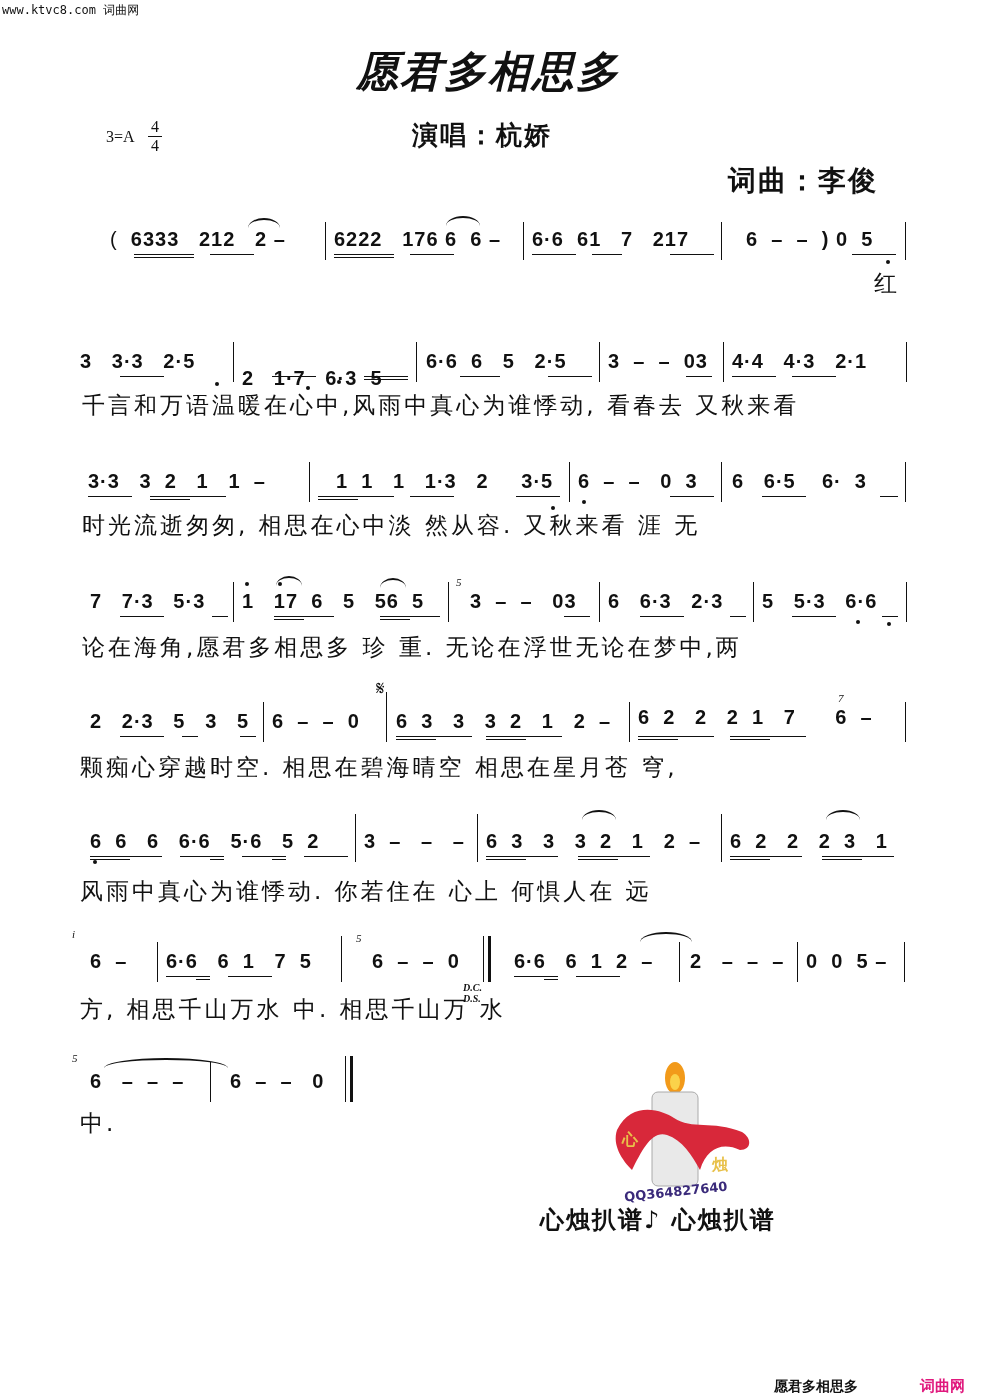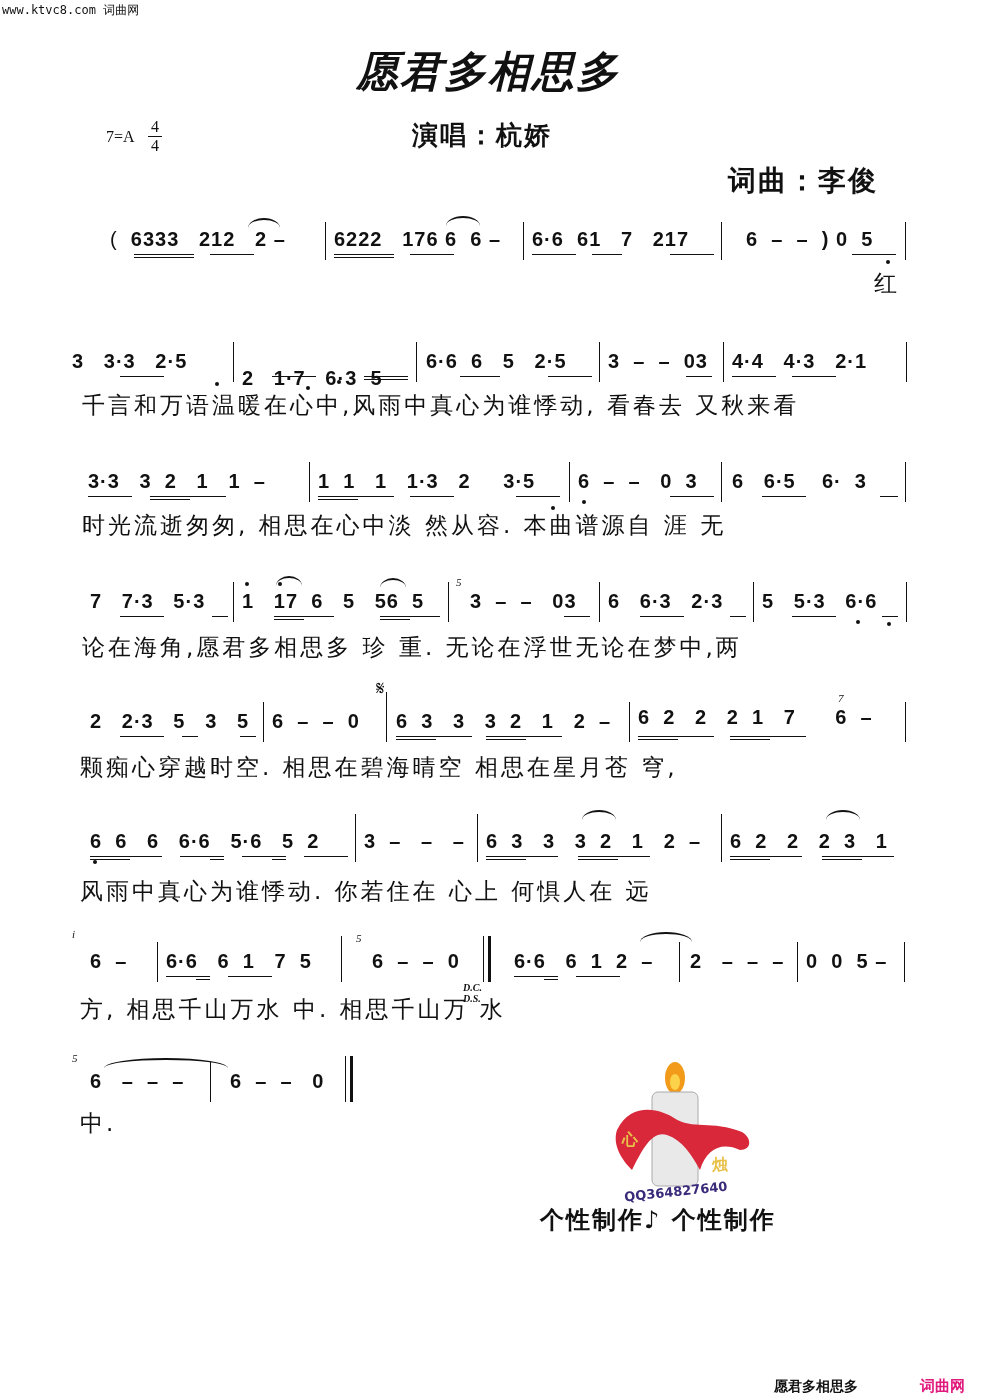--- a/index.html
+++ b/index.html
@@ -29,21 +29,21 @@
   .qq { position: absolute; left: 624px; top: 1184px; font-size: 13px; color: #3a2a7a; font-weight: bold; transform: rotate(-6deg); font-family: "DejaVu Sans", sans-serif; }
   .maker { position: absolute; left: 540px; top: 1204px; font-size: 24px; font-weight: bold; font-family: "DejaVu Serif", serif; letter-spacing: 2px; }
   .source { position: absolute; left: 774px; top: 1378px; font-size: 14px; font-weight: bold; }
   .brand { position: absolute; left: 920px; top: 1377px; font-size: 15px; font-weight: bold; color: #e0197d; }
 </style>
 </head>
 <body>
 
 <div class="abs site">www.ktvc8.com 词曲网</div>
 <div class="abs title">愿君多相思多</div>
-<div class="abs key">7=A</div>
+<div class="abs key">3=A</div>
 <div class="abs meter">
   <div>4</div>
   <div class="line">4</div>
 </div>
 <div class="abs singer">演唱：杭娇</div>
 <div class="abs composer">词曲：李俊</div>
 
 <div class="row" style="top:222px">
   <div class="notes" style="left:110px; top:6px">
     <span style="font-weight:normal">(</span>&nbsp;&nbsp;6333&nbsp;&nbsp;&nbsp;212&nbsp;&nbsp;&nbsp;2&nbsp;–
@@ -65,21 +65,21 @@
   <div class="ul" style="left:592px; top:32px; width:30px"></div>
   <div class="ul" style="left:670px; top:32px; width:44px"></div>
   <div class="ul" style="left:852px; top:32px; width:44px"></div>
   <div class="tie" style="left:248px; top:-4px; width:32px"></div>
   <div class="tie" style="left:446px; top:-6px; width:34px"></div>
   <div class="dot" style="left:886px; top:38px"></div>
   <div class="lyric" style="left:874px; top:46px">红</div>
 </div>
 
 <div class="row" style="top:342px">
-  <div class="notes" style="left:72px; top:8px">3&nbsp;&nbsp;&nbsp;3·3&nbsp;&nbsp;&nbsp;2·5</div>
+  <div class="notes" style="left:80px; top:8px">3&nbsp;&nbsp;&nbsp;3·3&nbsp;&nbsp;&nbsp;2·5</div>
   <div class="notes" style="left:242px; top:25px">2&nbsp;&nbsp;&nbsp;1·7&nbsp;&nbsp;&nbsp;6·3&nbsp;&nbsp;5</div>
   <div class="notes" style="left:426px; top:8px">6·6&nbsp;&nbsp;6&nbsp;&nbsp;&nbsp;5&nbsp;&nbsp;&nbsp;2·5</div>
   <div class="notes" style="left:608px; top:8px">3&nbsp;&nbsp;–&nbsp;&nbsp;–&nbsp;&nbsp;03</div>
   <div class="notes" style="left:732px; top:8px">4·4&nbsp;&nbsp;&nbsp;4·3&nbsp;&nbsp;&nbsp;2·1</div>
   <div class="bar" style="left:233px; top:0; height:40px"></div>
   <div class="bar" style="left:416px; top:0; height:40px"></div>
   <div class="bar" style="left:599px; top:0; height:40px"></div>
   <div class="bar" style="left:723px; top:0; height:40px"></div>
   <div class="bar" style="left:906px; top:0; height:40px"></div>
   <div class="ul" style="left:120px; top:34px; width:44px"></div>
@@ -92,40 +92,40 @@
   <div class="ul" style="left:732px; top:34px; width:44px"></div>
   <div class="ul" style="left:792px; top:34px; width:44px"></div>
   <div class="dot" style="left:215px; top:40px"></div>
   <div class="dot" style="left:306px; top:44px"></div>
   <div class="dot" style="left:337px; top:38px"></div>
   <div class="lyric" style="left:82px; top:48px">千言和万语温暖在心中,风雨中真心为谁悸动,     看春去 又秋来看</div>
 </div>
 
 <div class="row" style="top:462px">
   <div class="notes" style="left:88px; top:8px">3·3&nbsp;&nbsp;&nbsp;3&nbsp;&nbsp;2&nbsp;&nbsp;&nbsp;1&nbsp;&nbsp;&nbsp;1&nbsp;&nbsp;–</div>
-  <div class="notes" style="left:318px; top:8px">1&nbsp;&nbsp;1&nbsp;&nbsp;&nbsp;1&nbsp;&nbsp;&nbsp;1·3&nbsp;&nbsp;&nbsp;2&nbsp;&nbsp;&nbsp;&nbsp;&nbsp;3·5</div>
+  <div class="notes" style="left:336px; top:8px">1&nbsp;&nbsp;1&nbsp;&nbsp;&nbsp;1&nbsp;&nbsp;&nbsp;1·3&nbsp;&nbsp;&nbsp;2&nbsp;&nbsp;&nbsp;&nbsp;&nbsp;3·5</div>
   <div class="notes" style="left:578px; top:8px">6&nbsp;&nbsp;–&nbsp;&nbsp;–&nbsp;&nbsp;&nbsp;0&nbsp;&nbsp;3</div>
   <div class="notes" style="left:732px; top:8px">6&nbsp;&nbsp;&nbsp;6·5&nbsp;&nbsp;&nbsp;&nbsp;6·&nbsp;&nbsp;3</div>
   <div class="bar" style="left:309px; top:0; height:40px"></div>
   <div class="bar" style="left:569px; top:0; height:40px"></div>
   <div class="bar" style="left:721px; top:0; height:40px"></div>
   <div class="bar" style="left:905px; top:0; height:40px"></div>
   <div class="ul" style="left:88px; top:34px; width:44px"></div>
   <div class="ul" style="left:150px; top:34px; width:76px"></div>
   <div class="ul" style="left:150px; top:37px; width:40px"></div>
   <div class="ul" style="left:318px; top:34px; width:76px"></div>
   <div class="ul" style="left:318px; top:37px; width:40px"></div>
   <div class="ul" style="left:410px; top:34px; width:44px"></div>
   <div class="ul" style="left:516px; top:34px; width:44px"></div>
   <div class="ul" style="left:670px; top:34px; width:44px"></div>
   <div class="ul" style="left:762px; top:34px; width:44px"></div>
   <div class="ul" style="left:880px; top:34px; width:18px"></div>
   <div class="dot" style="left:551px; top:44px"></div>
   <div class="dot" style="left:582px; top:38px"></div>
-  <div class="lyric" style="left:82px; top:48px">时光流逝匆匆,   相思在心中淡 然从容.        本曲谱源自  涯  无</div>
+  <div class="lyric" style="left:82px; top:48px">时光流逝匆匆,   相思在心中淡 然从容.        又秋来看  涯  无</div>
 </div>
 
 <div class="row" style="top:582px">
   <div class="notes" style="left:90px; top:8px">7&nbsp;&nbsp;&nbsp;7·3&nbsp;&nbsp;&nbsp;5·3</div>
   <div class="notes" style="left:242px; top:8px">1&nbsp;&nbsp;&nbsp;17&nbsp;&nbsp;6&nbsp;&nbsp;&nbsp;5&nbsp;&nbsp;&nbsp;56&nbsp;&nbsp;5</div>
   <div class="notes" style="left:470px; top:8px">3&nbsp;&nbsp;–&nbsp;&nbsp;–&nbsp;&nbsp;&nbsp;03</div>
   <div class="notes" style="left:608px; top:8px">6&nbsp;&nbsp;&nbsp;6·3&nbsp;&nbsp;&nbsp;2·3</div>
   <div class="notes" style="left:762px; top:8px">5&nbsp;&nbsp;&nbsp;5·3&nbsp;&nbsp;&nbsp;6·6</div>
   <div class="grace" style="left:456px; top:-6px">5</div>
   <div class="bar" style="left:233px; top:0; height:40px"></div>
@@ -250,16 +250,16 @@
   <svg width="150" height="130" viewBox="0 0 150 130">
     <ellipse cx="63" cy="18" rx="10" ry="16" fill="#f29a1a"></ellipse>
     <ellipse cx="63" cy="22" rx="5" ry="8" fill="#fbd24a"></ellipse>
     <rect x="40" y="32" width="46" height="94" rx="6" fill="#e9e9e9" stroke="#aaa"></rect>
     <path d="M5 70 C 20 40, 50 50, 62 58 C 80 70, 100 60, 130 72 C 140 78, 140 90, 128 90 C 110 82, 95 88, 88 110 C 80 95, 70 80, 55 75 C 40 70, 30 90, 20 110 C 10 100, 0 85, 5 70 Z" fill="#d8283a"></path>
     <text x="10" y="85" font-size="16" fill="#e8c14a" font-weight="bold">心</text>
     <text x="100" y="110" font-size="16" fill="#e8c14a" font-weight="bold">烛</text>
   </svg>
 </div>
 <div class="qq">QQ364827640</div>
-<div class="maker">个性制作♪ 个性制作</div>
+<div class="maker">心烛扒谱♪ 心烛扒谱</div>
 
 <div class="source">愿君多相思多</div>
 <div class="brand">词曲网</div>
 
 </body></html>

